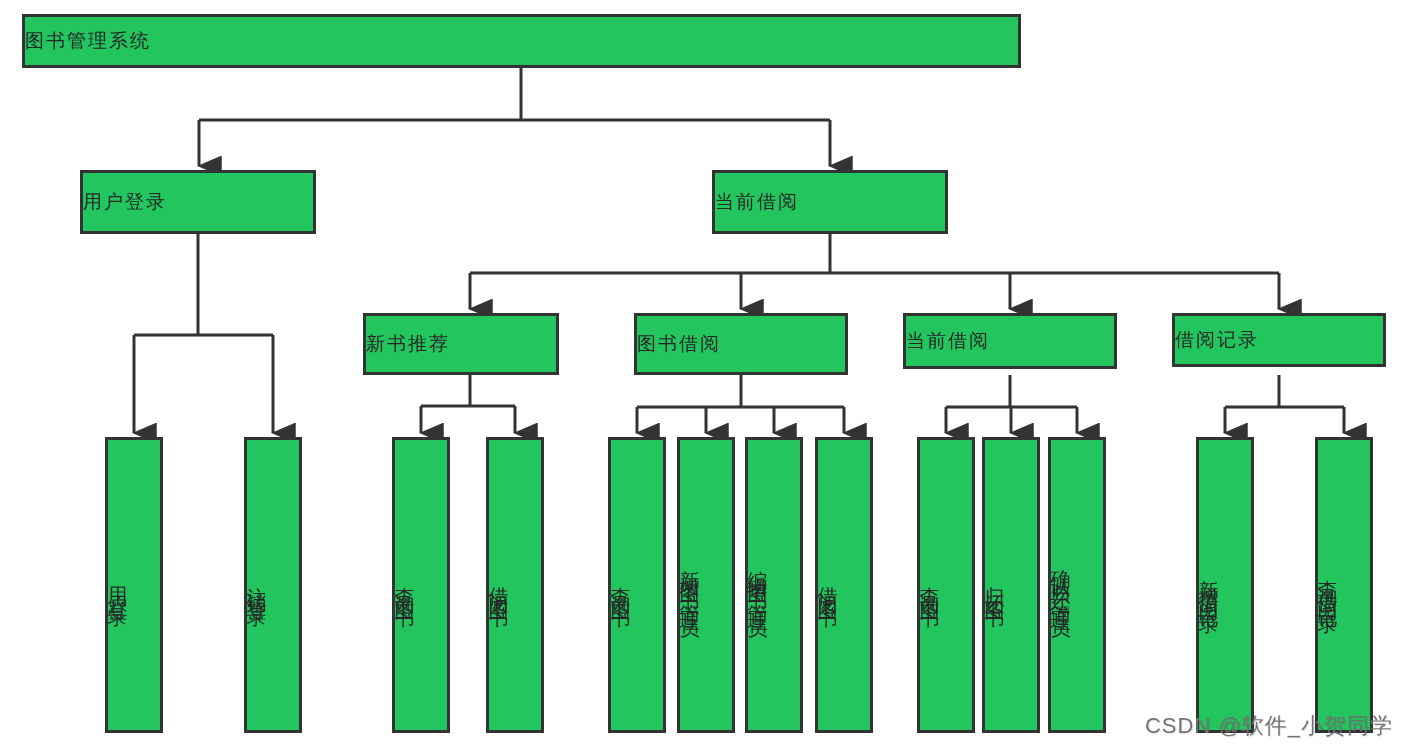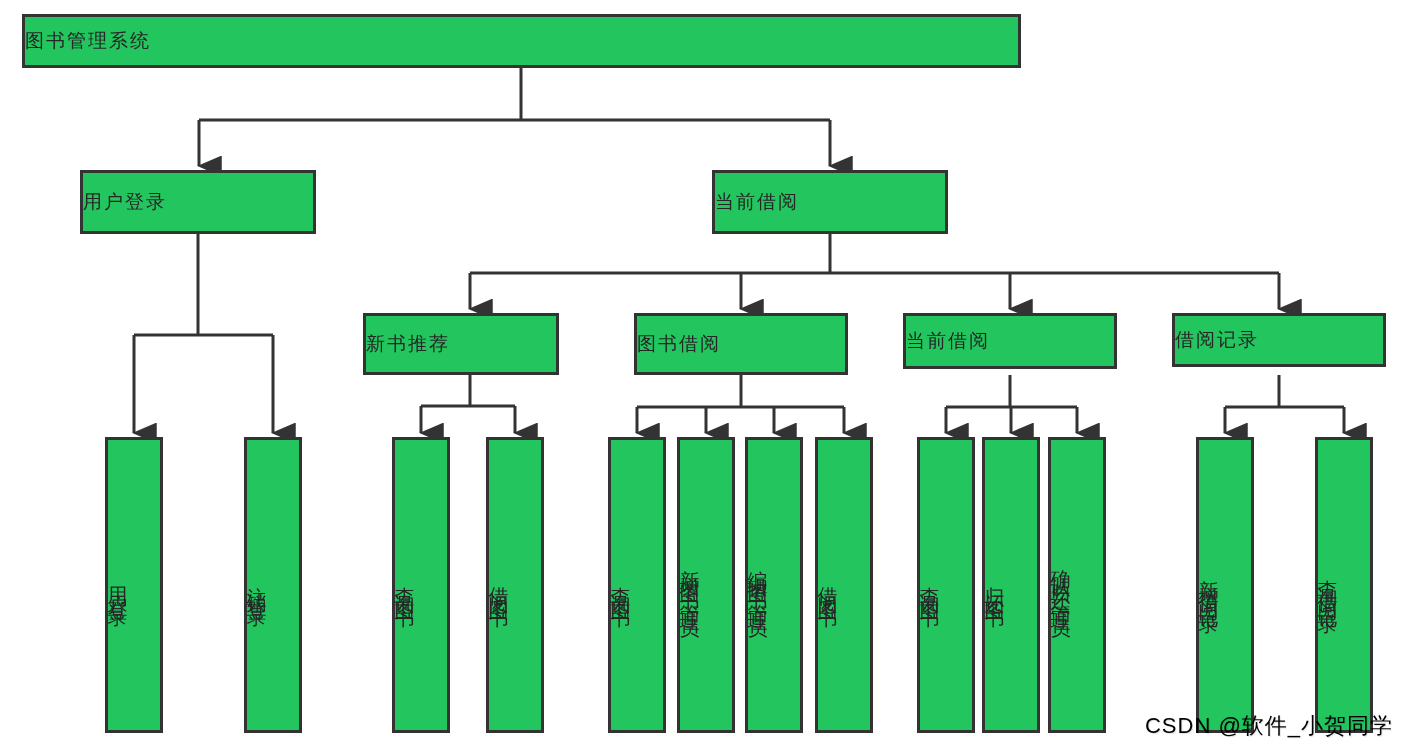--- a/index.html
+++ b/index.html
@@ -43,21 +43,21 @@
     writing-mode: vertical-rl;
     text-orientation: mixed;
     letter-spacing: 7px;
     line-height: 1;
   }
   .watermark {
     position: absolute;
     right: 12px;
     bottom: 6px;
     font-size: 22px;
-    color: #000000;
+    color: #737373;
     letter-spacing: 1px;
     white-space: nowrap;
     text-shadow: 1px 1px 1px rgba(0,0,0,0.12);
   }
 </style>
 </head>
 <body>
 
 <div class="canvas">
 

